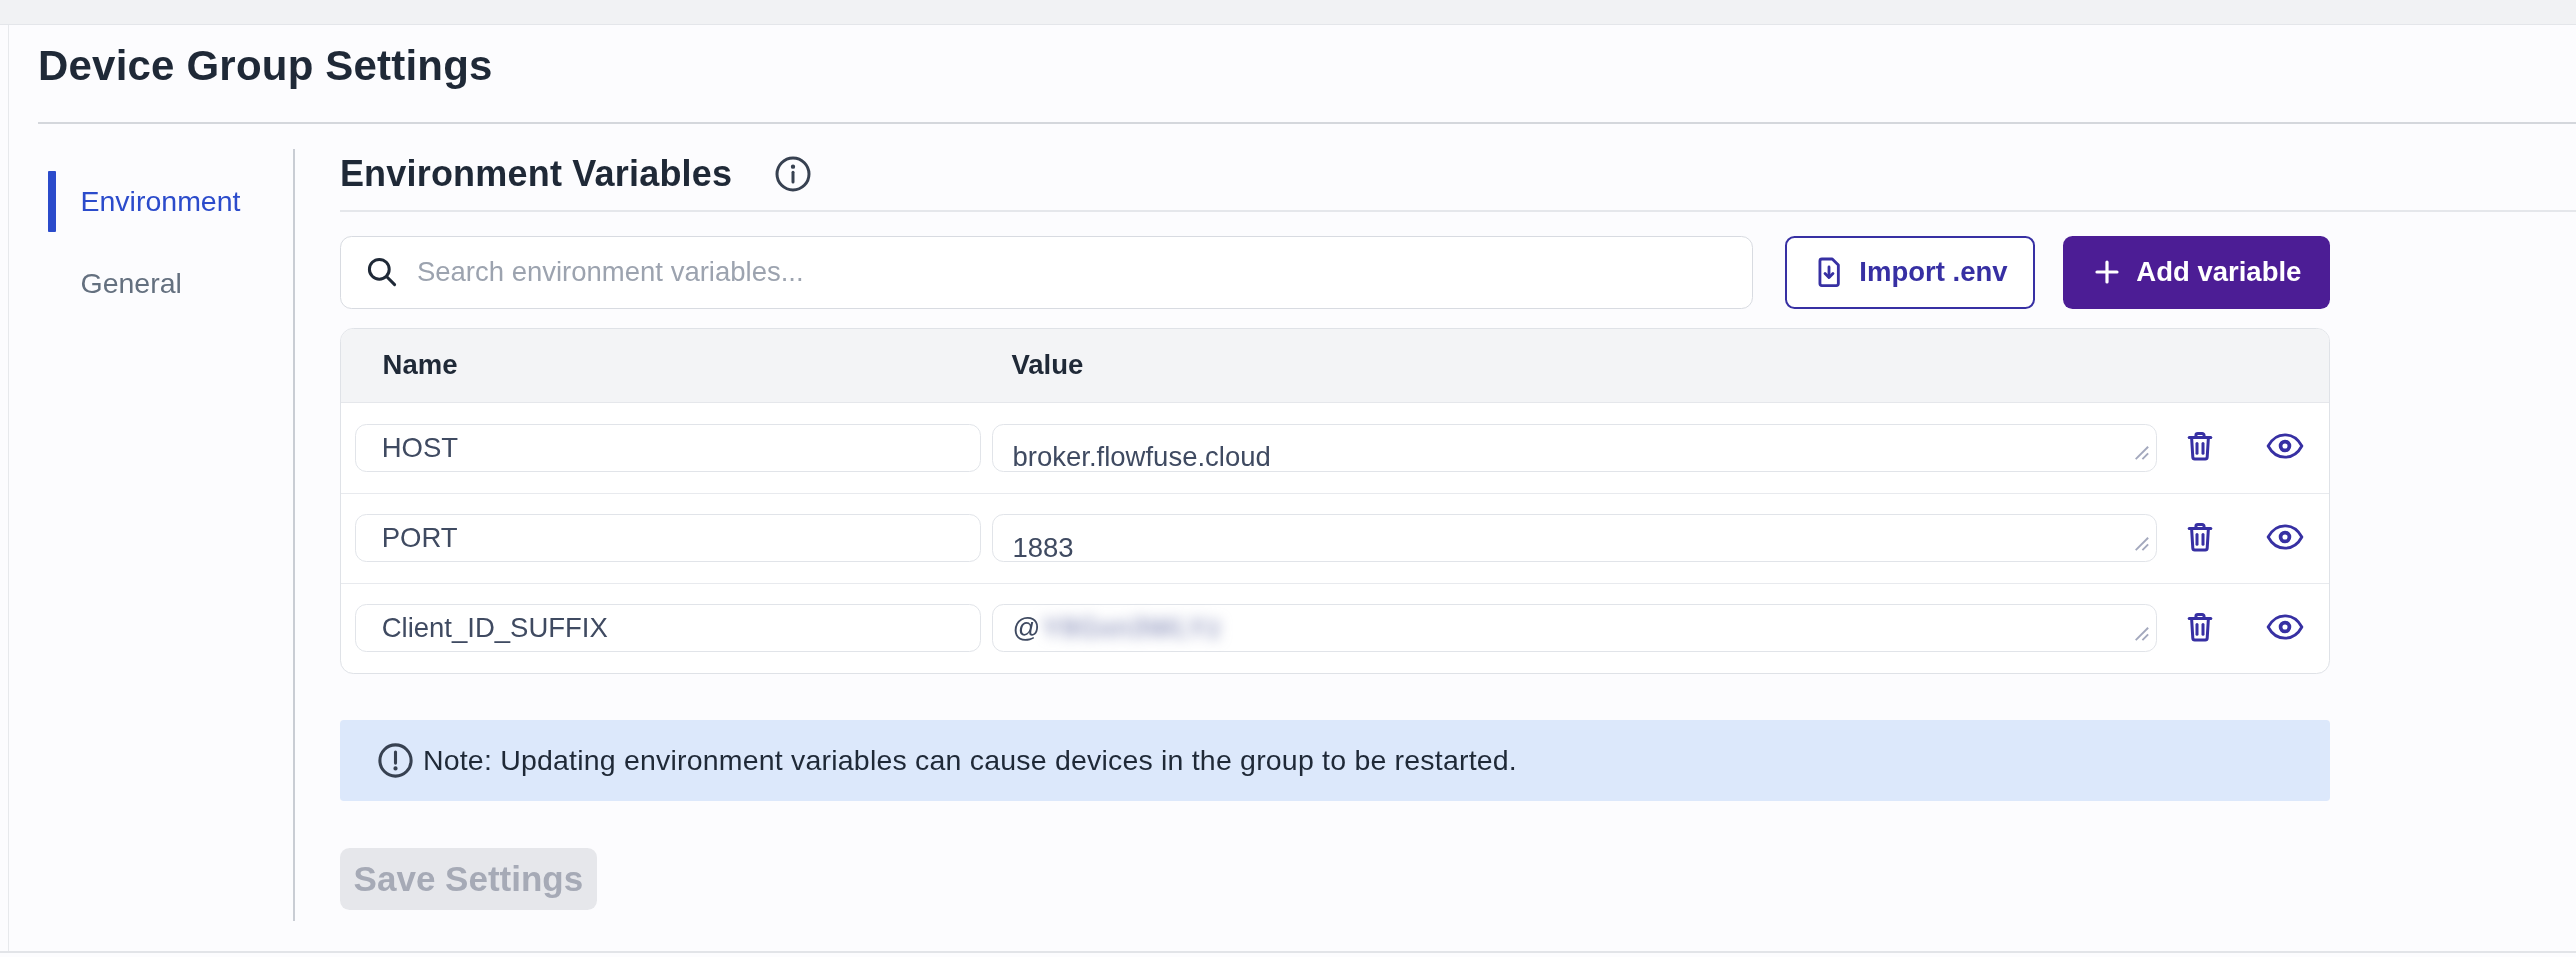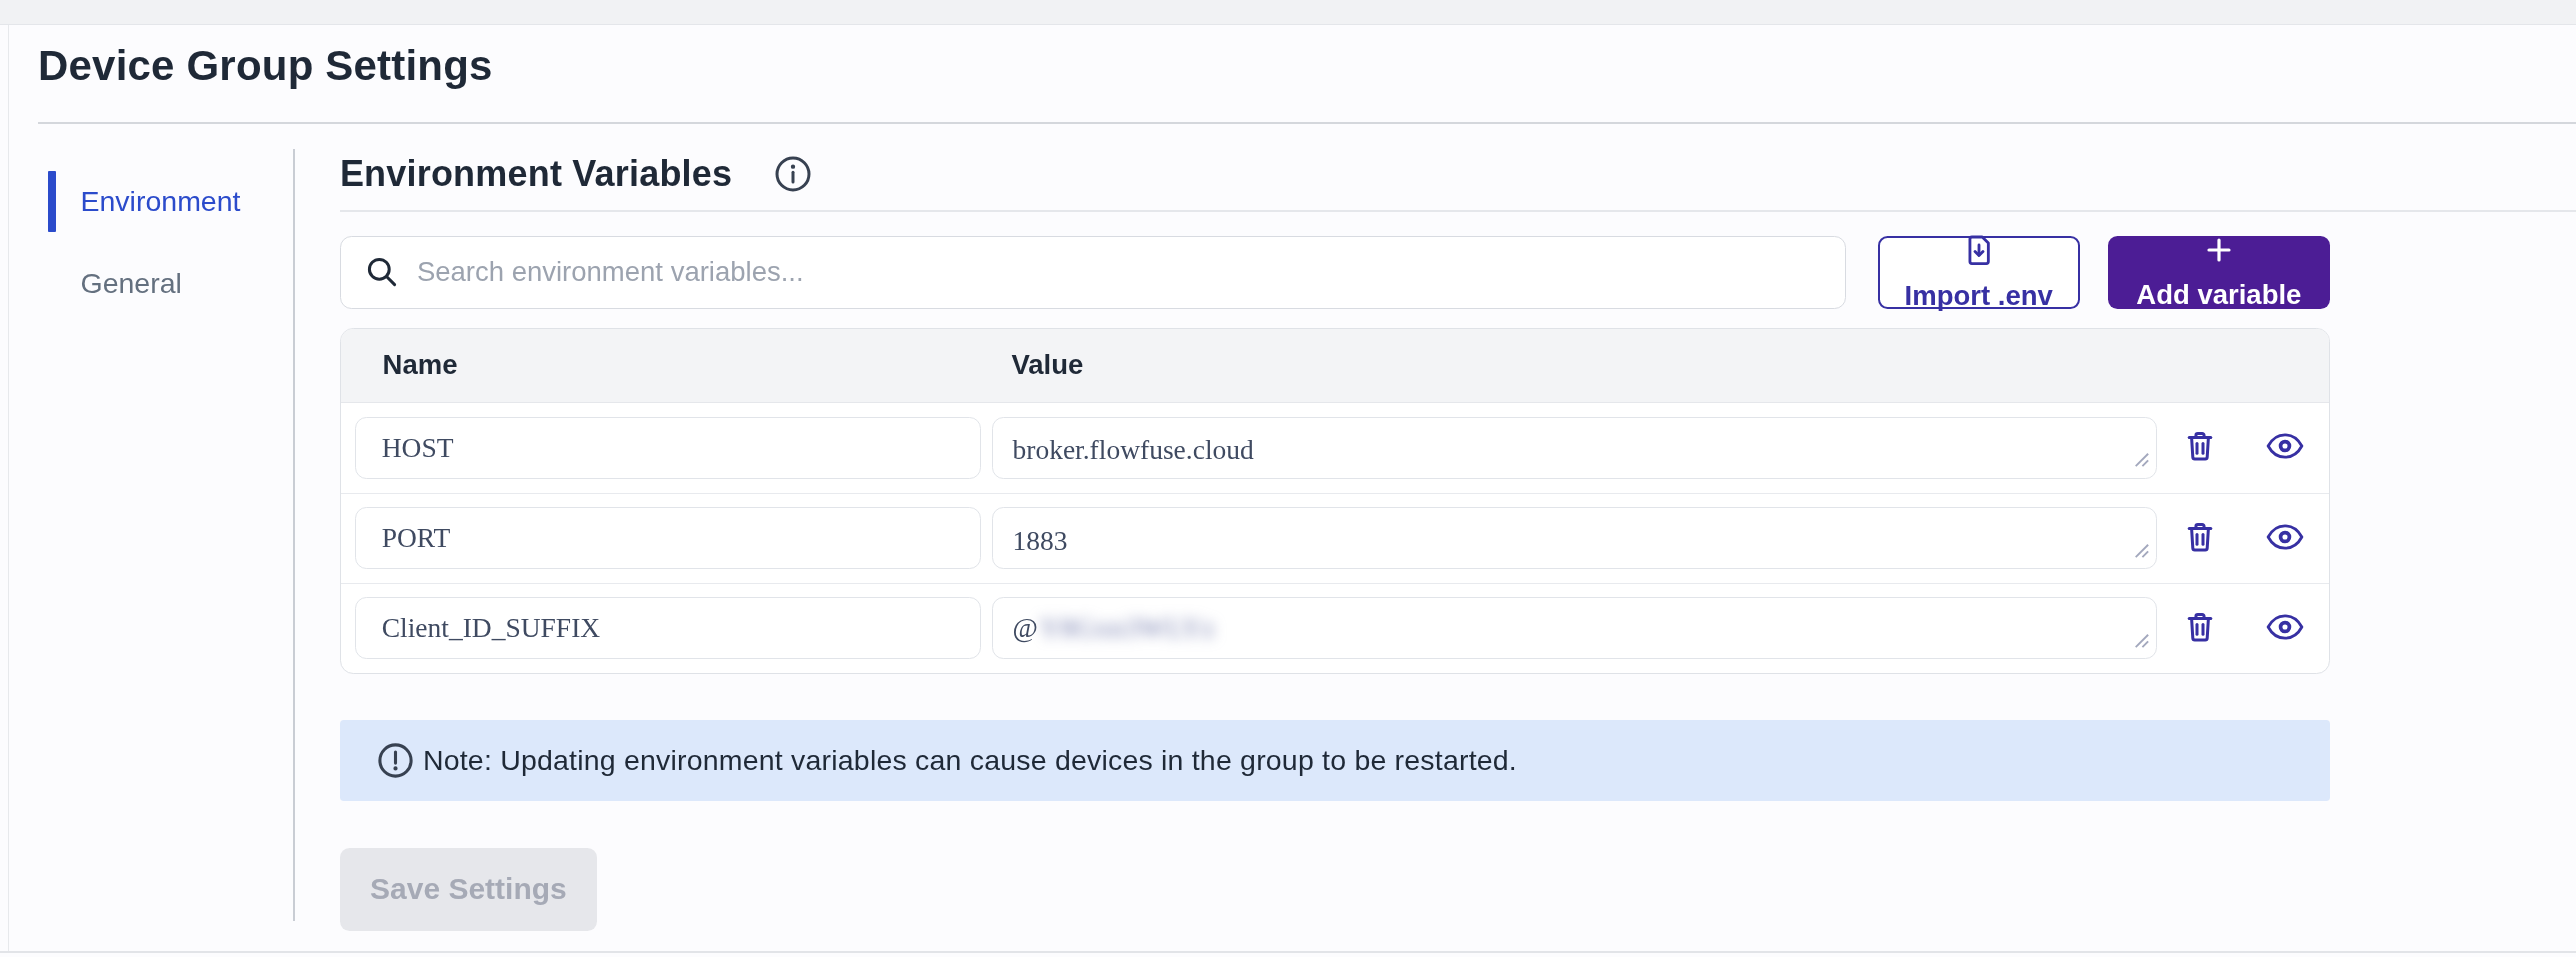--- a/index.html
+++ b/index.html
@@ -59,21 +59,20 @@
   .search-box input {
     border: none; outline: none; background: transparent; flex: 1;
     font-family: "Liberation Sans", sans-serif; font-size: 27.5px; color: #1F2937;
     margin-left: 17px;
   }
   .search-box input::placeholder { color: #9CA3AF; }
   .btn {
     display: inline-flex; align-items: center; justify-content: center;
     border-radius: 9.5px; font-size: 27.5px; font-weight: 700; cursor: pointer; gap: 13.3px;
     font-family: "Liberation Sans", sans-serif;
-    flex-direction: column;
   }
   .btn-secondary {
     background: #FFFFFF; color: #3730A3; border: 2.8px solid #3730A3; padding: 0 25px;
   }
   .btn-primary {
     background: #4c1d95; color: #FFFFFF; border: none; padding: 0 28.5px;
   }
   .btn .icon { display: inline-flex; }
 
   
@@ -87,22 +86,22 @@
   .t-header { background: #F3F4F6; height: 74px; border-bottom: 1.9px solid #E5E7EB; }
   .t-header .col-name { grid-column: 2; padding-left: 27.5px; font-size: 27.5px; font-weight: 700; color: #1F2937; }
   .t-header .col-value { grid-column: 4; padding-left: 19px; font-size: 27.5px; font-weight: 700; color: #1F2937; }
   .t-row { height: 90px; }
   .t-row + .t-row { border-top: 1.9px solid #E8EAEE; }
   .name-cell { grid-column: 2; }
   .value-cell { grid-column: 4; position: relative; }
   .actions-cell { grid-column: 5; display: flex; align-items: center; padding-left: 25px; gap: 47px; }
 
   .name-input, .value-area, .value-box {
-    width: 100%; height: 62px; border: 1.9px solid #E1E4E9; border-radius: 11.4px;
-    background: #FFFFFF; font-family: Liberation Serif, serif;
+    width: 100%; height: 48px; border: 1.9px solid #E1E4E9; border-radius: 11.4px;
+    background: #FFFFFF; font-family: Liberation Sans, sans-serif;
     font-size: 27.5px; color: #3F4A61; outline: none;
   }
   .name-input { padding: 0 23px 0 25.6px; }
   .value-area {
     resize: none; overflow: hidden; padding: 14.2px 23px 0 19px; line-height: 36px;
     display: block;
   }
   .value-box { display: flex; align-items: center; padding: 0 23px 0 19px; }
   .blurred { filter: blur(6.6px); color: #6B74A8; margin-left: 1.9px; letter-spacing: 0.9px; }
   .resize-handle { position: absolute; right: 6.6px; bottom: 6.6px; pointer-events: none; }
@@ -112,22 +111,22 @@
   
   .note-banner {
     margin-top: 46px; height: 81px; background: #DCE8FB; border-radius: 3.8px;
     display: flex; align-items: center; padding: 0 28.5px 0 36px;
   }
   .note-banner .icon { width: 39px; height: 39px; flex: 0 0 39px; }
   .note-text { font-size: 28.5px; color: #1F2937; margin-left: 8px; letter-spacing: 0.2px; }
 
   
   .save-btn {
-    margin-top: 47px; width: 257px; height: 83px; background: #E6E7EB; color: #A6AAB6;
-    border: none; border-radius: 9.5px; font-size: 30px; font-weight: 700;
+    margin-top: 47px; width: 257px; height: 62px; background: #E6E7EB; color: #A6AAB6;
+    border: none; border-radius: 9.5px; font-size: 35px; font-weight: 700;
     font-family: "Liberation Sans", sans-serif; cursor: not-allowed;
   }
 </style>
 </head>
 <body>
 
 <div class="top-strip"></div>
 <div class="left-edge"></div>
 
 <div class="page">

